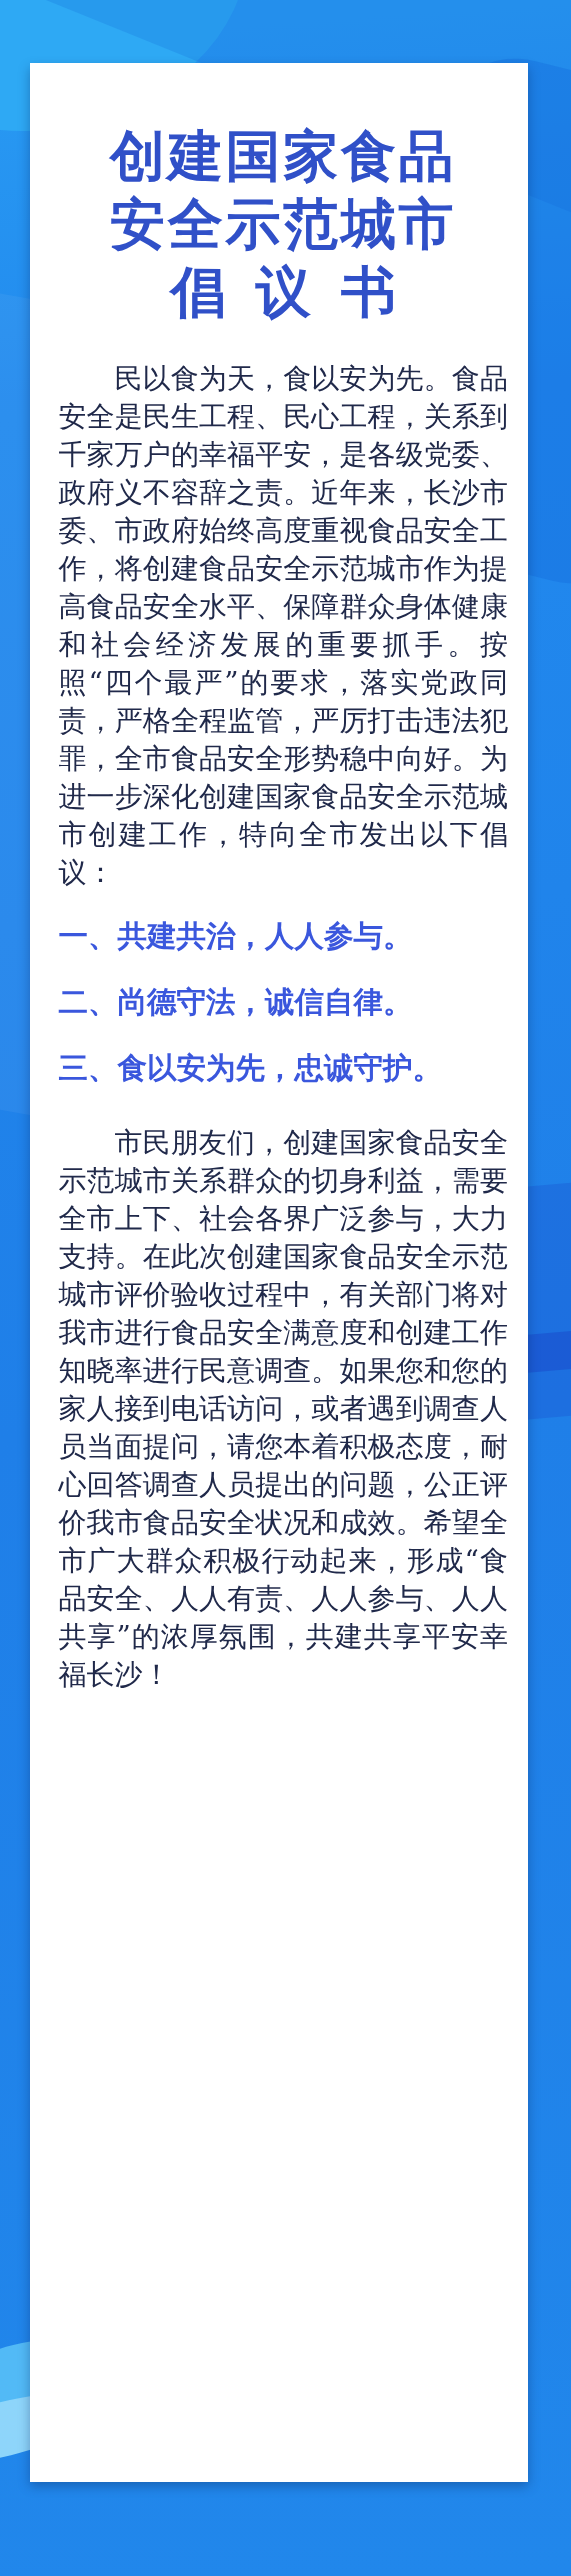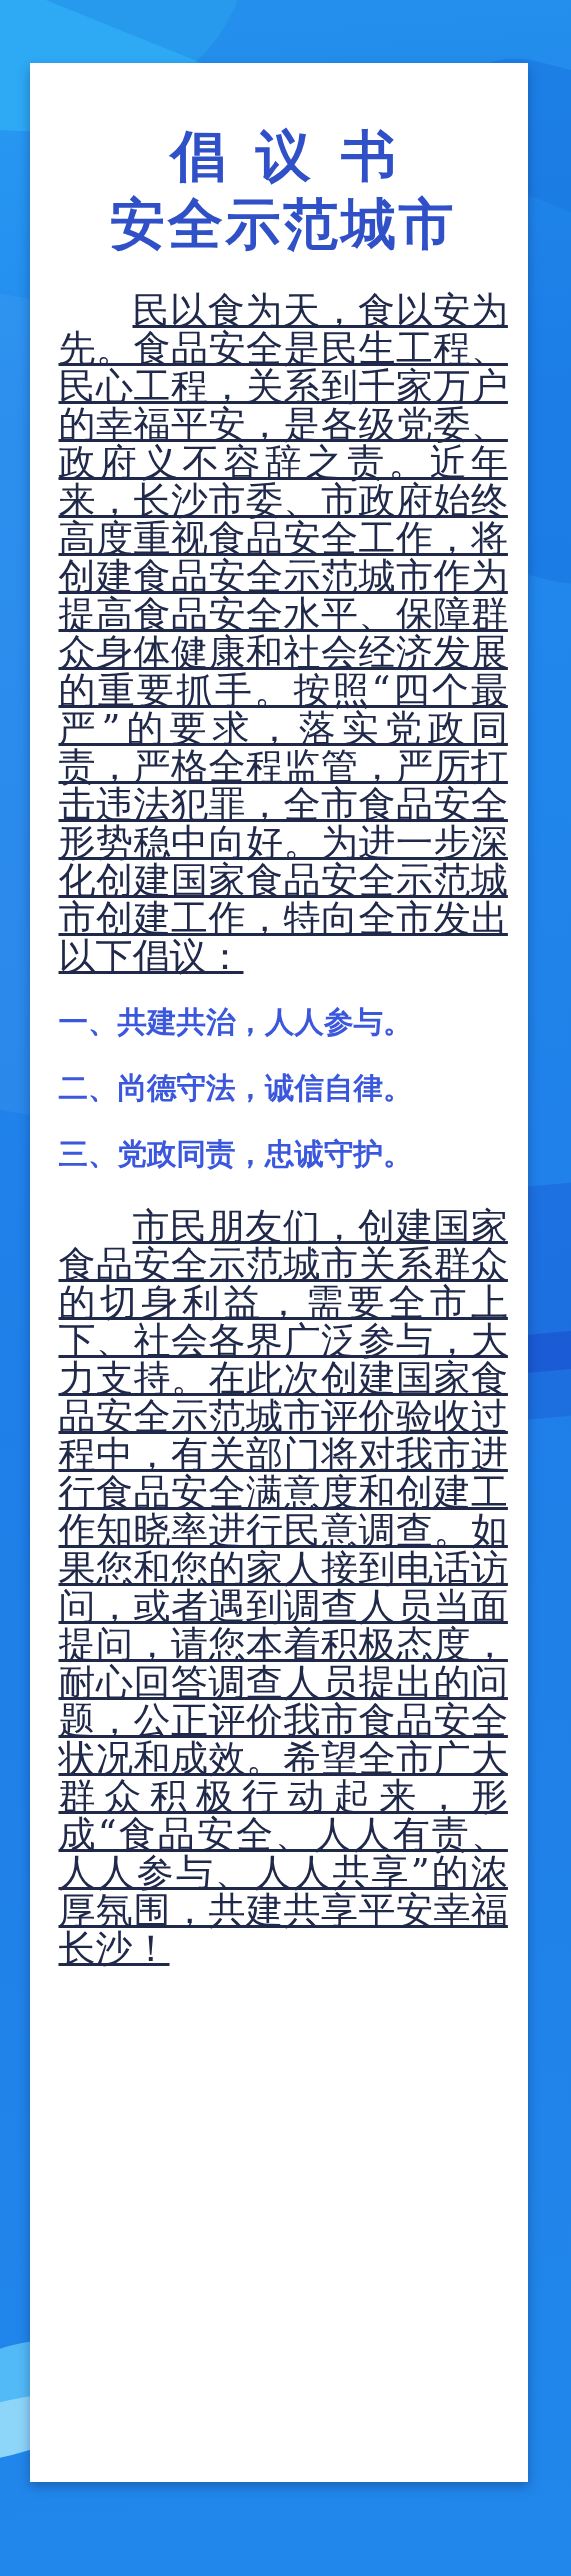--- a/index.html
+++ b/index.html
@@ -81,31 +81,30 @@
     letter-spacing:2.7px;
     margin:0;
   }
   .title .tline{display:block;}
   .title .tline3{
     letter-spacing:0.55em;
     padding-left:0.55em; 
   }
   .para{
     font-family:"DejaVu Serif","Liberation Serif",serif;
-    font-size:37px;
+    font-size:28px;
     line-height:38px;
     color:var(--body-text);
     text-align:justify;
     text-indent:2em;
     margin:0;
-    text-decoration:underline;
   }
   .intro{margin-top:34px;}
   .section-heading{
-    font-family:Liberation Serif, serif;
+    font-family:Liberation Mono, monospace;
     font-weight:700;
     font-size:29.5px;
     line-height:39px;
     color:var(--accent-heading);
     margin:27px 0 10.7px 0;
   }
   .closing{margin-top:34px;}
 </style>
 </head>
 <body>
@@ -117,29 +116,30 @@
   <div class="shape sh-topright-blob"></div>
   <div class="shape sh-left-field"></div>
   <div class="shape sh-right-field"></div>
   <div class="shape sh-right-stripe"></div>
   <div class="shape sh-bottomleft-ribbon1"></div>
   <div class="shape sh-bottomleft-ribbon2"></div>
 
   <div class="card">
 
     <h1 class="title">
+      <span class="tline">创建国家食品</span>
+      <span class="tline">安全示范城市</span>
       <span class="tline tline3">倡议书</span>
-      <span class="tline">安全示范城市</span>
     </h1>
 
     <p class="para intro">民以食为天，食以安为先。食品安全是民生工程、民心工程，关系到千家万户的幸福平安，是各级党委、政府义不容辞之责。近年来，长沙市委、市政府始终高度重视食品安全工作，将创建食品安全示范城市作为提高食品安全水平、保障群众身体健康和社会经济发展的重要抓手。按照“四个最严”的要求，落实党政同责，严格全程监管，严厉打击违法犯罪，全市食品安全形势稳中向好。为进一步深化创建国家食品安全示范城市创建工作，特向全市发出以下倡议：</p>
 
     <h2 class="section-heading">一、共建共治，人人参与。</h2>
 
     <h2 class="section-heading">二、尚德守法，诚信自律。</h2>
 
-    <h2 class="section-heading">三、党政同责，忠诚守护。</h2>
+    <h2 class="section-heading">三、食以安为先，忠诚守护。</h2>
 
     <p class="para closing">市民朋友们，创建国家食品安全示范城市关系群众的切身利益，需要全市上下、社会各界广泛参与，大力支持。在此次创建国家食品安全示范城市评价验收过程中，有关部门将对我市进行食品安全满意度和创建工作知晓率进行民意调查。如果您和您的家人接到电话访问，或者遇到调查人员当面提问，请您本着积极态度，耐心回答调查人员提出的问题，公正评价我市食品安全状况和成效。希望全市广大群众积极行动起来，形成“食品安全、人人有责、人人参与、人人共享”的浓厚氛围，共建共享平安幸福长沙！</p>
 
   </div>
 </div>
 
 
 </body></html>

